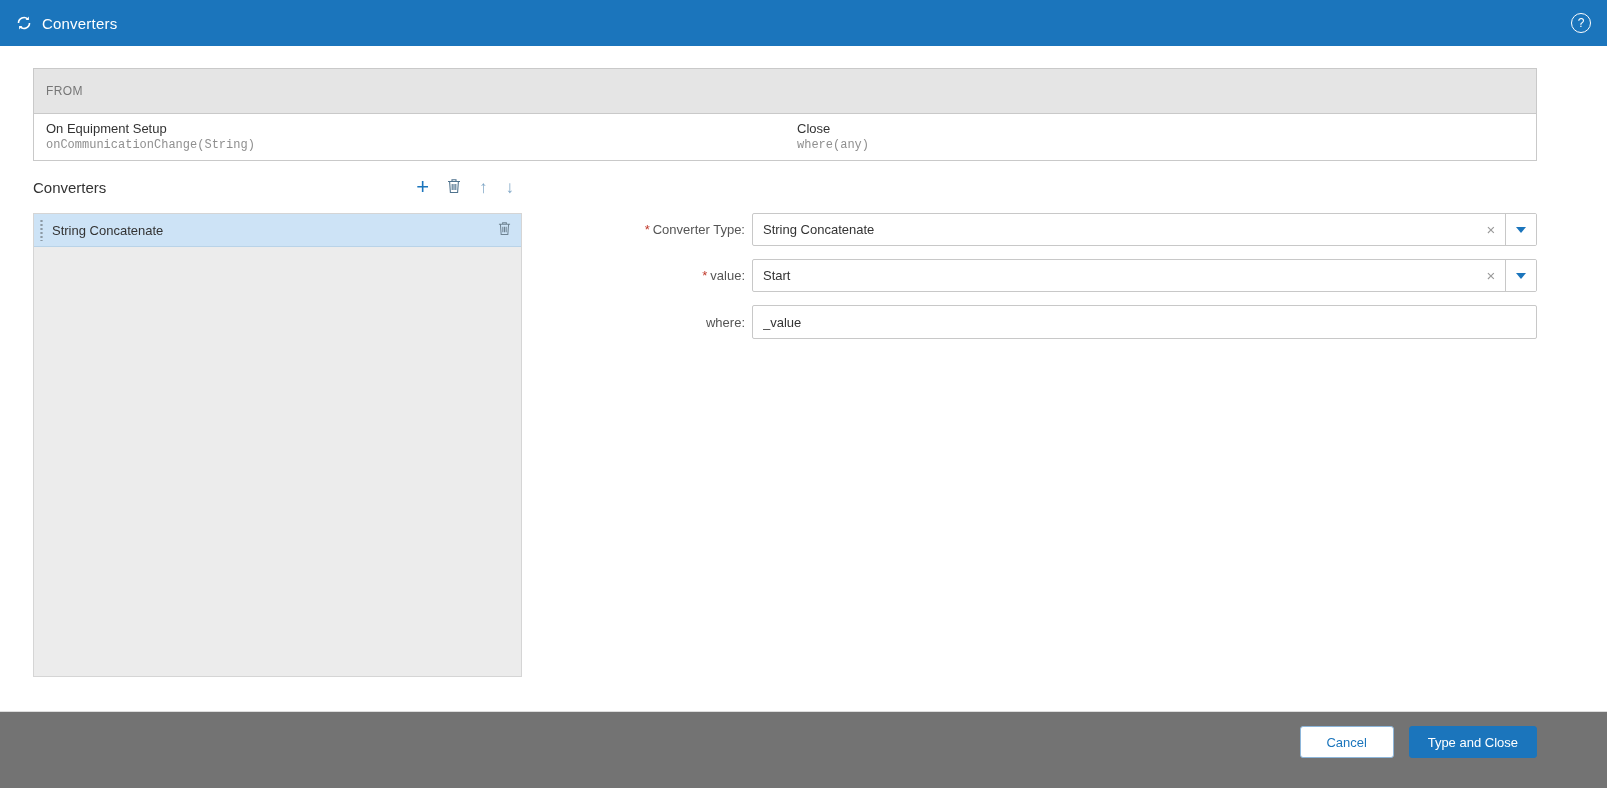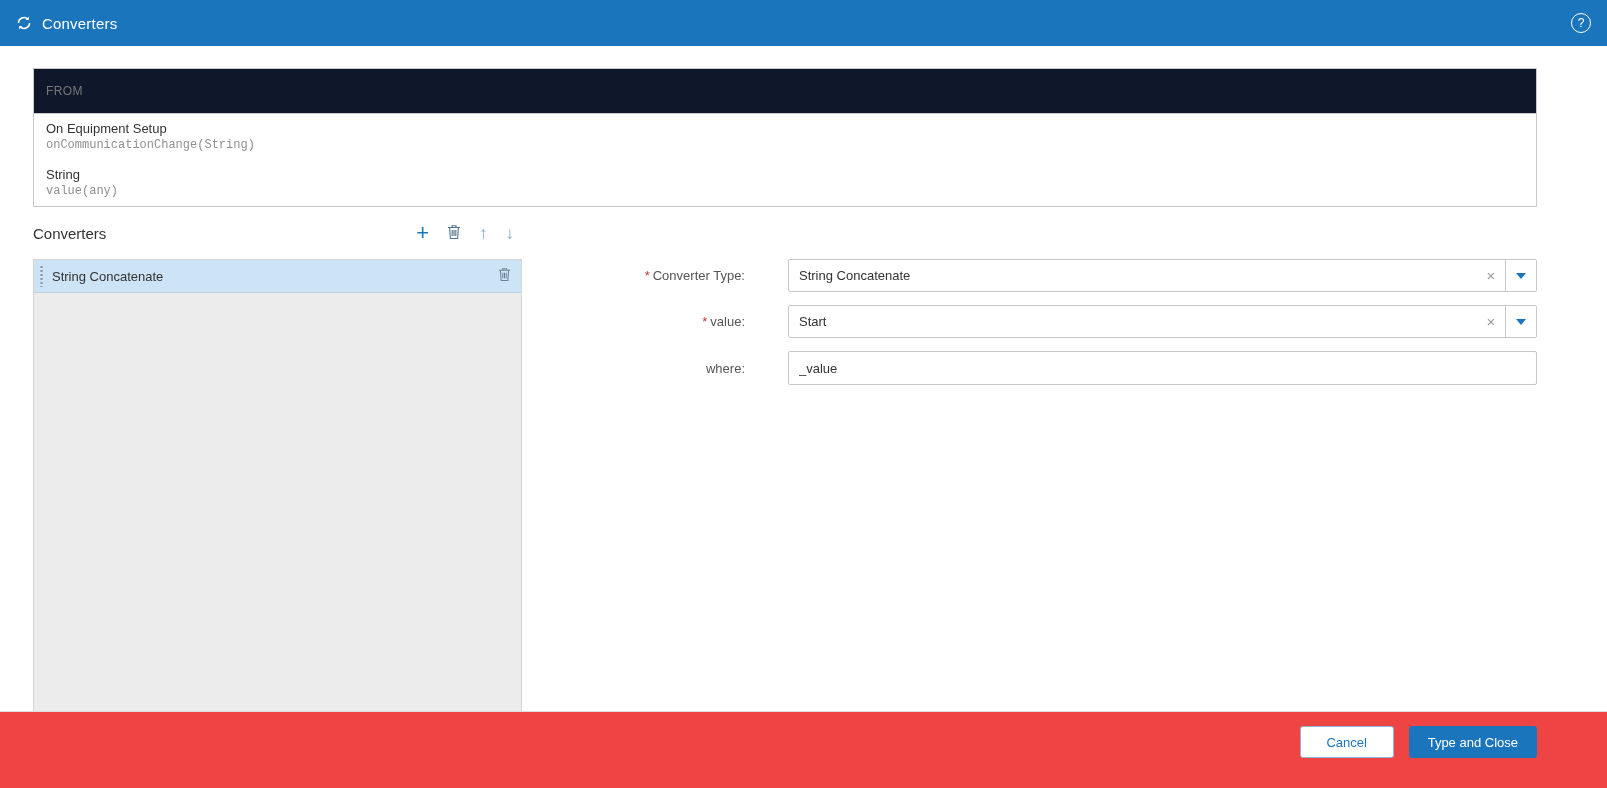--- a/index.html
+++ b/index.html
@@ -31,24 +31,24 @@
     font-size:12px; line-height:17px; text-align:center;
     cursor:pointer; font-family:inherit;
   }
 
   
   .content { padding:22px 70px 0 33px; }
 
   .map-table { border:1px solid #c9c9c9; background:#fff; }
   .map-head {
     display:grid; grid-template-columns:1fr 1fr;
-    background:#0f172a; border-bottom:1px solid #c9c9c9;
+    background:#e5e5e5; border-bottom:1px solid #c9c9c9;
   }
   .map-head-cell { padding:15px 12px; font-size:12px; color:#777; letter-spacing:.4px; }
-  .map-row { display:grid; grid-template-columns:1fr; }
+  .map-row { display:grid; grid-template-columns:1fr 1fr; }
   .map-cell { padding:7px 12px 8px 12px; }
   .cell-title { font-size:13px; color:#333; }
   .cell-detail { font-size:12px; color:#8f8f8f; margin-top:2px;font-family:Liberation Mono, monospace; }
 
   
   .main { display:flex; }
   .left-col { width:489px; flex:none; }
 
   .panel-head { height:52px; display:flex; align-items:center; }
   .panel-title { font-size:15px; color:#333; }
@@ -81,21 +81,21 @@
     margin:0 9px 0 6px;
     background-image:radial-gradient(circle, #8b98a3 1px, transparent 1.3px);
     background-size:3px 4px;
     background-repeat:repeat-y;
   }
   .list-item-label { flex:1; }
   .list-item-trash { background:none; border:none; cursor:pointer; margin-right:10px; display:flex; }
 
   
   .form-col { flex:1; padding-top:52px; }
-  .form-row { display:flex; align-items:center; margin-bottom:13px;gap:36px; }
+  .form-row { display:flex; align-items:center; margin-bottom:13px; }
   .form-label {
     width:230px; flex:none;
     text-align:right; padding-right:7px;
     font-size:13px; color:#555;
   }
   .req { color:#c0392b; margin-right:3px; }
   .form-control { flex:1; }
 
   .combo {
     display:flex; height:33px;
@@ -127,21 +127,21 @@
     border:1px solid #c8c8c8; border-radius:2px;
     padding:16px 10px; font-size:13px; color:#333;
     font-family:inherit; outline:none;
   }
 
   
   .footer {
     position:absolute; left:0; right:0; bottom:0;
     height:77px;
     border-top:1px solid #ddd;
-    background:#ef4444;
+    background:#737373;
     display:flex; align-items:flex-start; justify-content:flex-end;
     padding:14px 70px 0 0; gap:15px;
   }
   .btn {
     height:32px; border-radius:3px;
     font-size:13px; font-family:inherit; cursor:pointer;
     padding:0 18px;
   }
   .btn-cancel { background:#fff; border:1px solid #8db6da; color:#1b75bc; min-width:94px; }
   .btn-primary { background:#1b75bc; border:1px solid #1b75bc; color:#fff; }
@@ -168,22 +168,22 @@
   <div class="map-table">
     <div class="map-head">
       <div class="map-head-cell">FROM</div>
     </div>
     <div class="map-row">
       <div class="map-cell">
         <div class="cell-title">On Equipment Setup</div>
         <div class="cell-detail">onCommunicationChange(String)</div>
       </div>
       <div class="map-cell">
-        <div class="cell-title">String</div>
-        <div class="cell-detail">value(any)</div>
+        <div class="cell-title">Close</div>
+        <div class="cell-detail">where(any)</div>
       </div>
     </div>
   </div>
 
   <div class="main">
 
     <div class="left-col">
       <div class="panel-head">
         <span class="panel-title">Converters</span>
         <span class="panel-tools">

